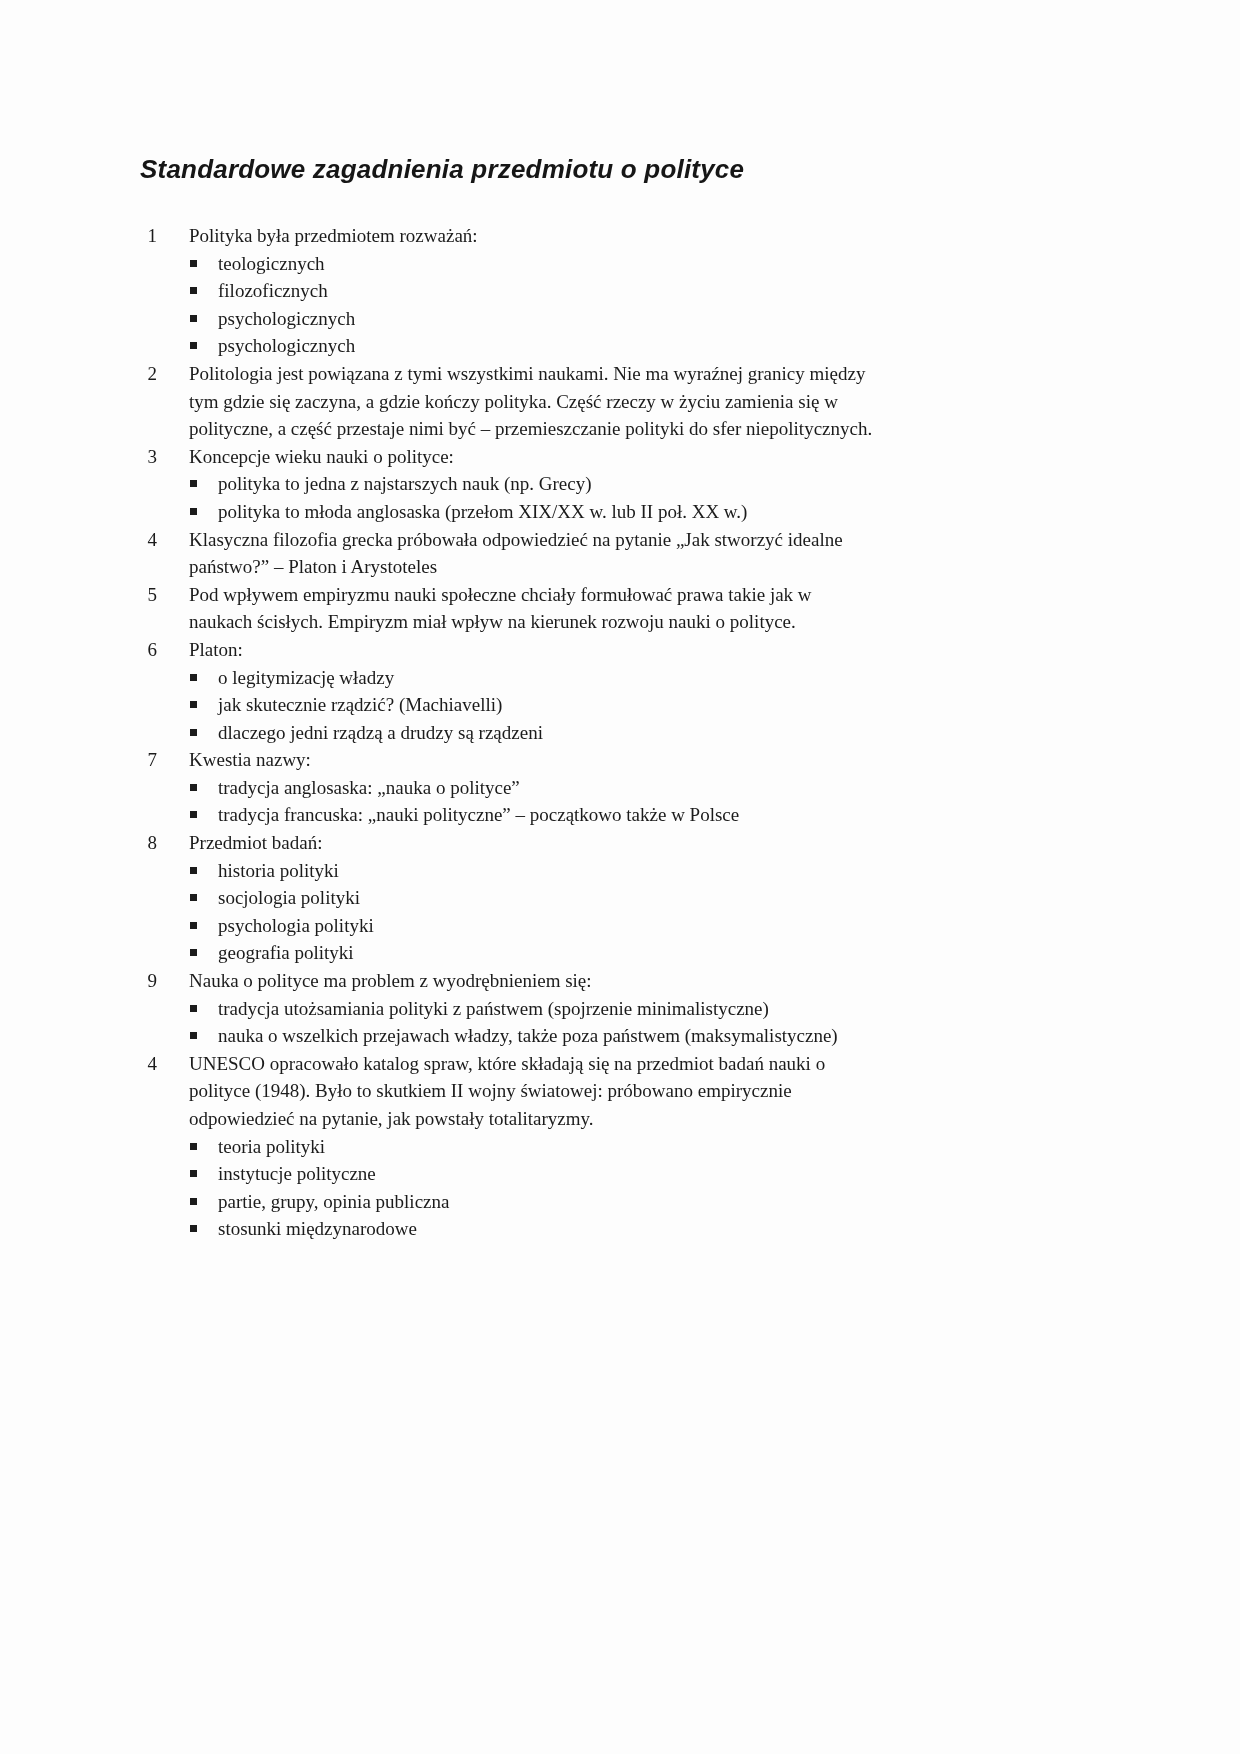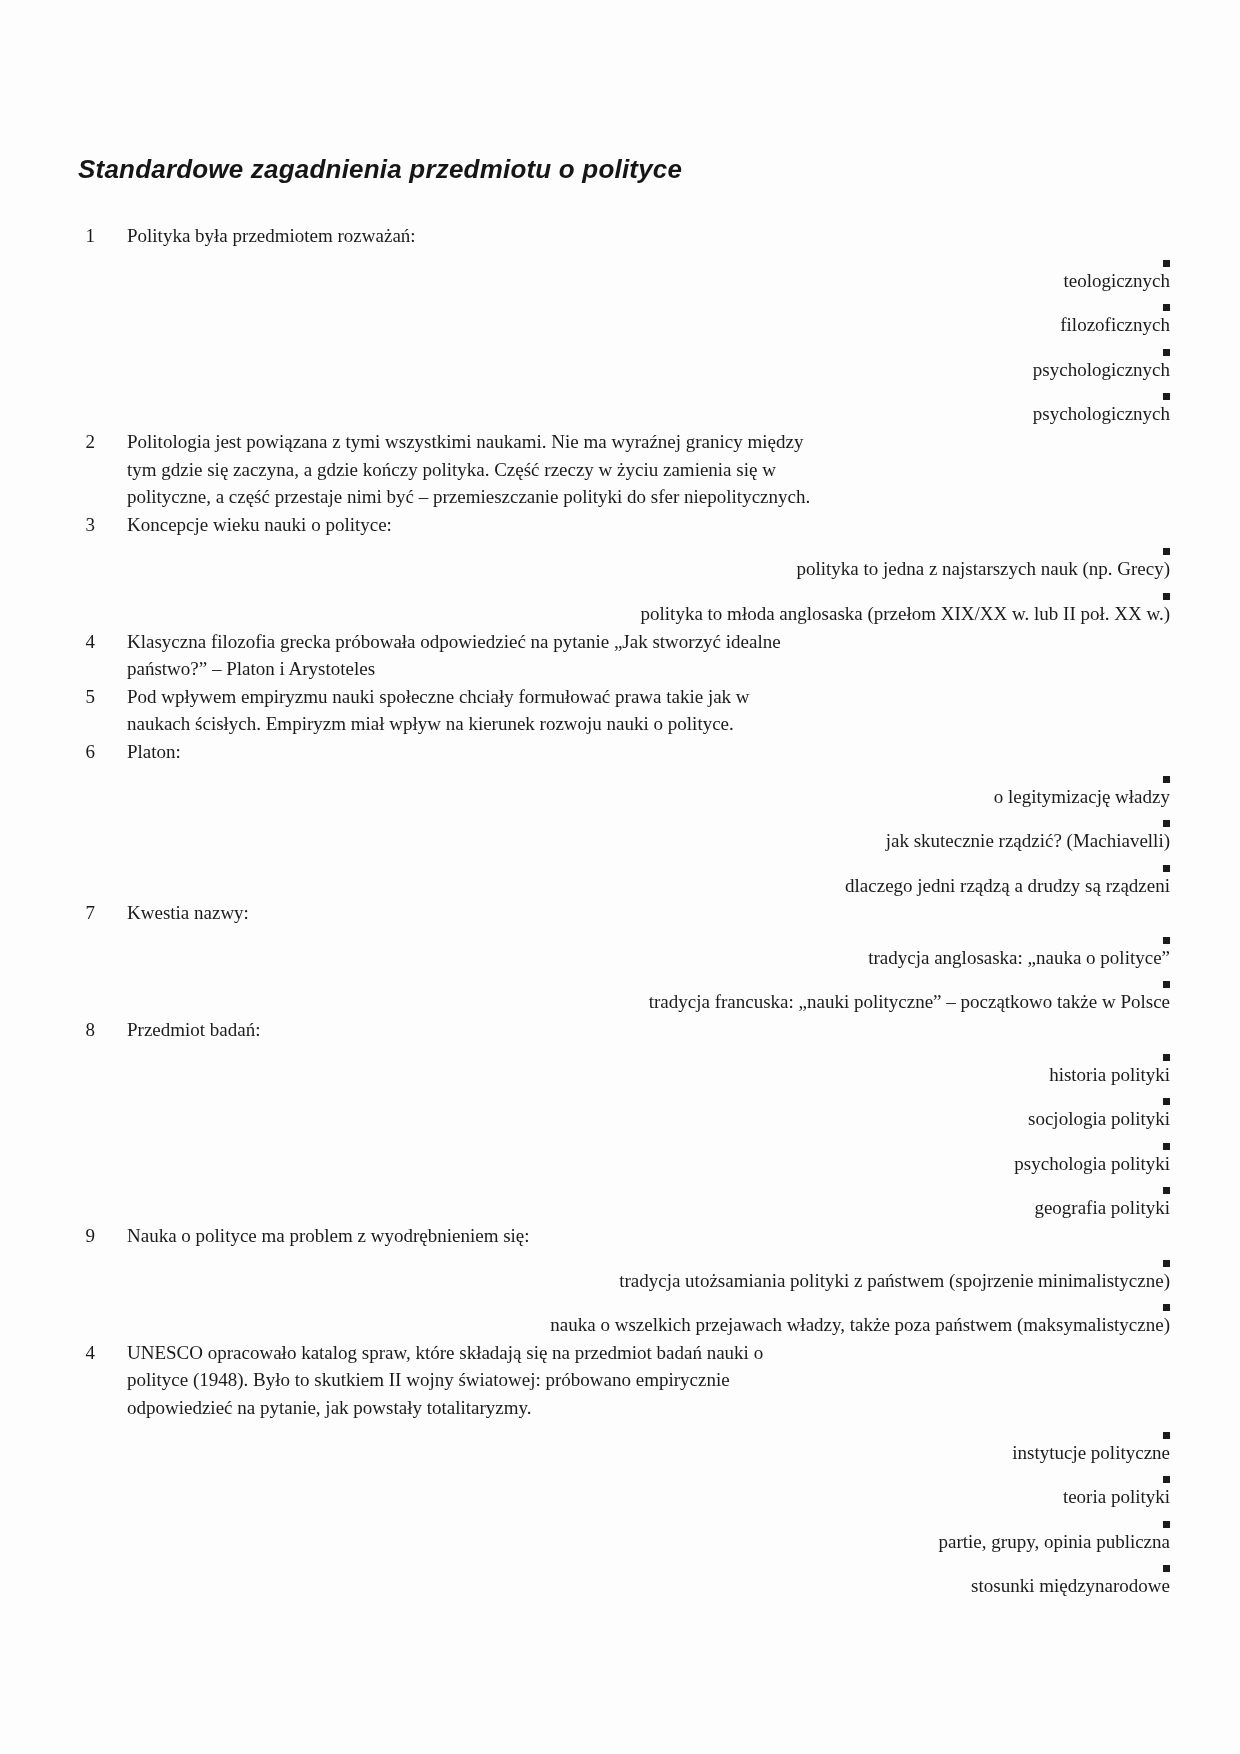--- a/index.html
+++ b/index.html
@@ -8,21 +8,21 @@
     height: 1754px;
     background: #fdfdfd;
     color: #1b1b1b;
     font-family: "Liberation Serif", serif;
     -webkit-font-smoothing: antialiased;
   }
   .page {
     box-sizing: border-box;
     width: 1240px;
     height: 1754px;
-    padding: 153px 70px 0 51px;
+    padding: 153px 70px 0 113px;
     overflow: hidden;
   }
   .doc-title {
     margin: 0 0 37px 27px;
     font-family: "Liberation Sans", sans-serif;
     font-weight: bold;
     font-style: italic;
     font-size: 26px;
     line-height: 32px;
     letter-spacing: 0.2px;
@@ -30,21 +30,21 @@
   }
   .list { font-size: 19px; line-height: 27.6px; }
   .item { display: flex; align-items: flex-start; }
   .num {
     flex: 0 0 44px;
     text-align: right;
     white-space: nowrap;
   }
   .body { flex: 1 1 auto; margin-left: 8px; min-width: 0; }
   .text { white-space: pre-line; margin-left: 24px; }
-  .sub { display: flex; align-items: flex-end; margin-left: 25px; flex-direction: column; }
+  .sub { display: flex; align-items: flex-start; margin-left: 25px; }
   .sq {
     flex: none;
     width: 7px;
     height: 7px;
     margin-top: 10px;
     background: #1b1b1b;
   }
   .sub-text { margin-left: 21px; white-space: pre-line; }
 </style>
 </head>
@@ -205,25 +205,25 @@
 
     <div class="item">
       <div class="num">4</div>
       <div class="body">
         <div class="text">UNESCO opracowało katalog spraw, które składają się na przedmiot badań nauki o
 polityce (1948). Było to skutkiem II wojny światowej: próbowano empirycznie
 odpowiedzieć na pytanie, jak powstały totalitaryzmy.</div>
         <div class="subs">
           <div class="sub">
             <span class="sq"></span>
+            <span class="sub-text">teoria polityki</span>
+          </div>
+          <div class="sub">
+            <span class="sq"></span>
             <span class="sub-text">instytucje polityczne</span>
-          </div>
-          <div class="sub">
-            <span class="sq"></span>
-            <span class="sub-text">teoria polityki</span>
           </div>
           <div class="sub">
             <span class="sq"></span>
             <span class="sub-text">partie, grupy, opinia publiczna</span>
           </div>
           <div class="sub">
             <span class="sq"></span>
             <span class="sub-text">stosunki międzynarodowe</span>
           </div>
         </div>

